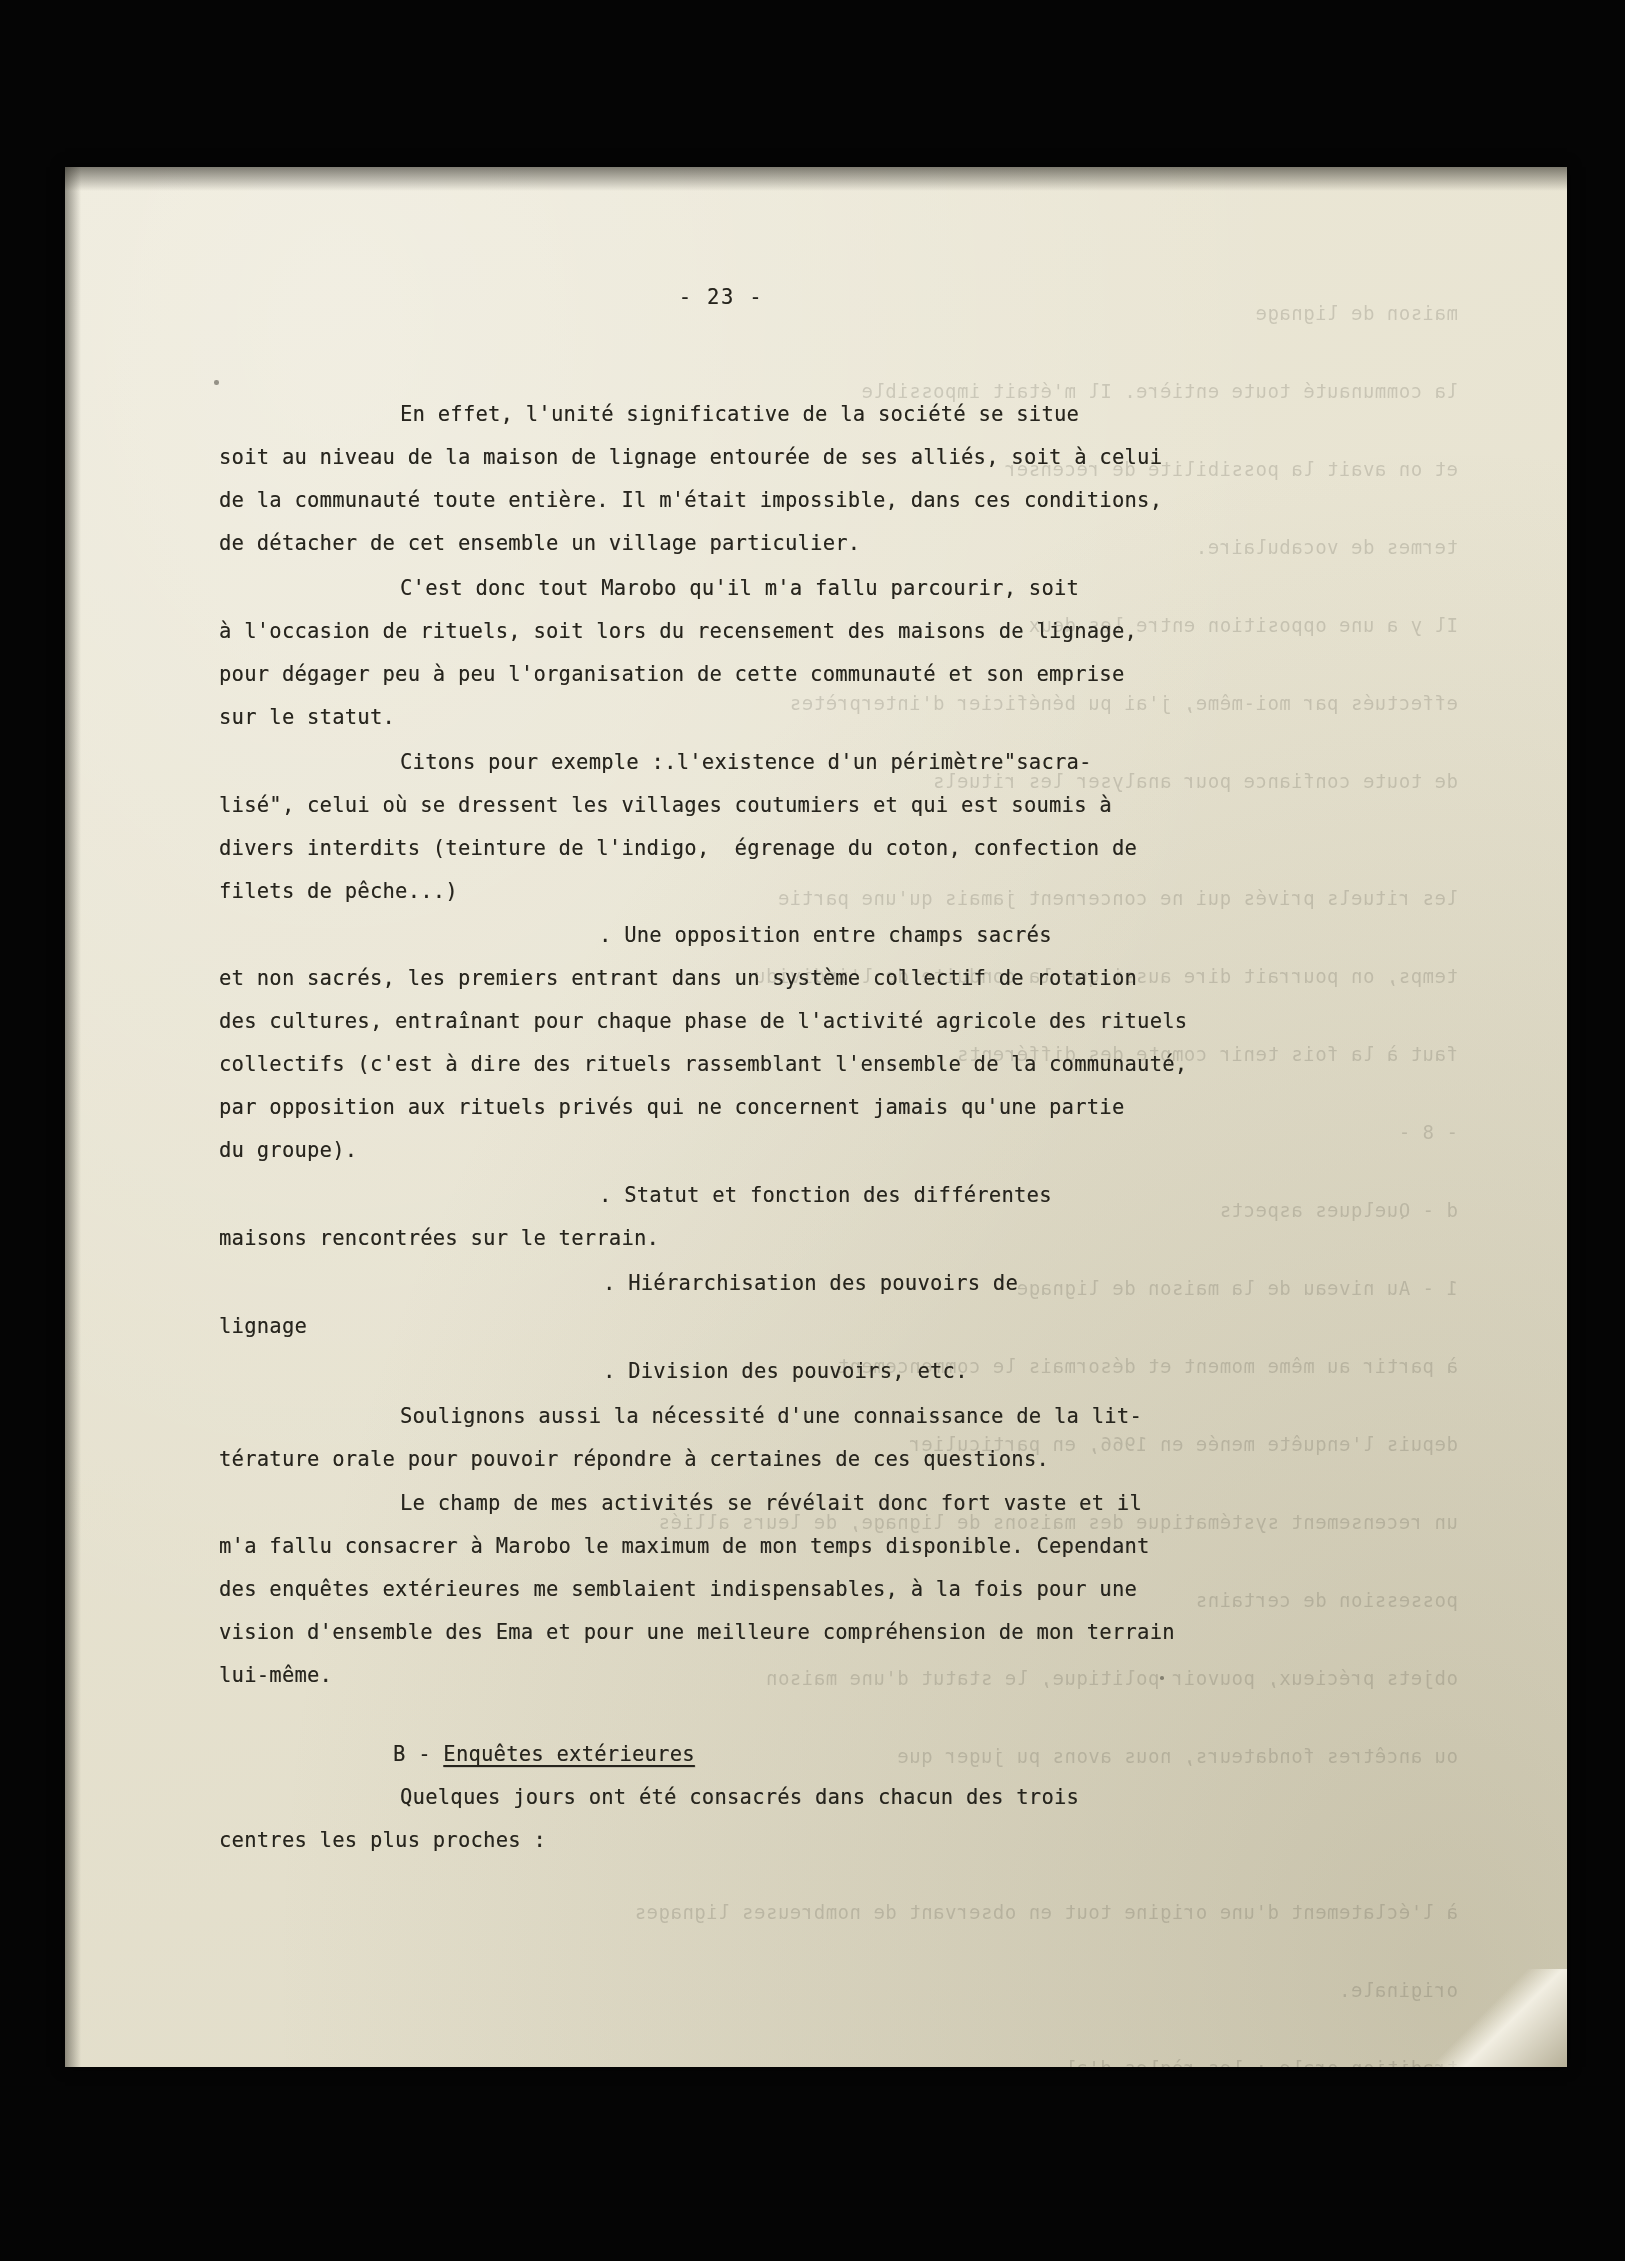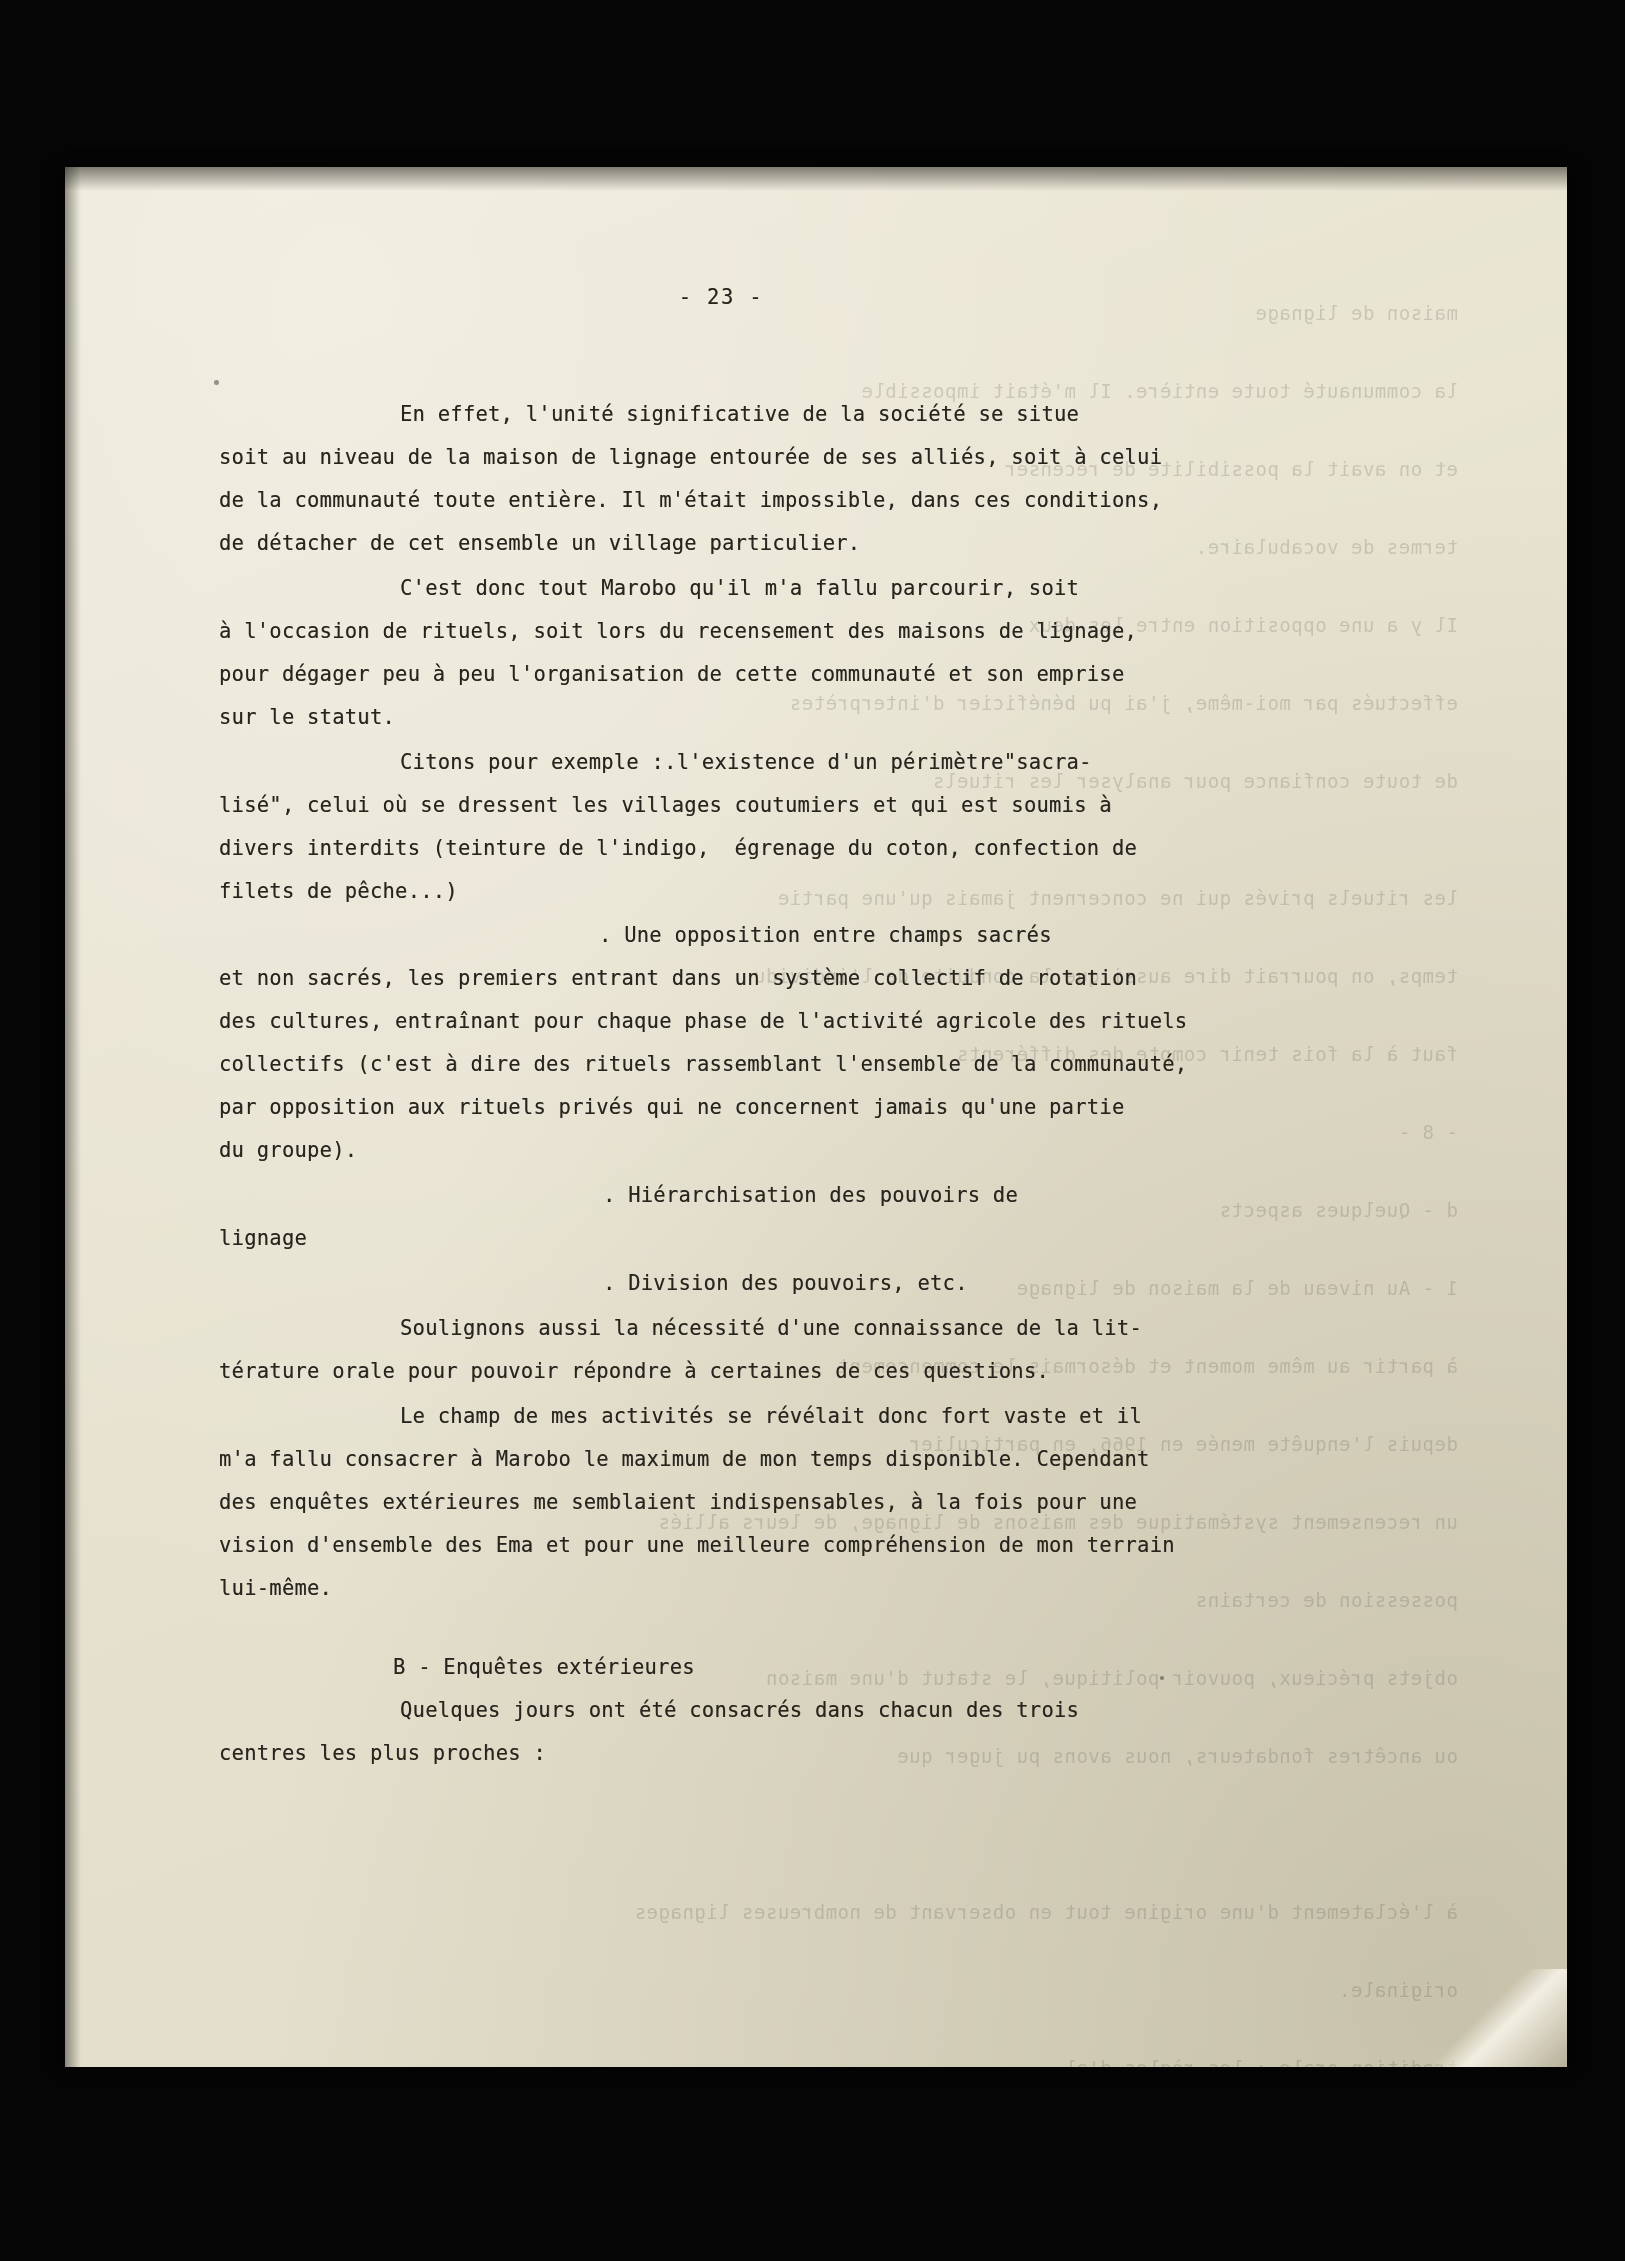--- a/index.html
+++ b/index.html
@@ -116,20 +116,21 @@
     text-indent: 380px;
   }
   .para.bullet2 {
     text-indent: 384px;
   }
   .section-head {
     margin: 36px 0 0 0;
     text-indent: 174px;
   }
   .section-head .underline {
+    text-decoration: underline;
     text-underline-offset: 3.6px;
   }
   
   .para, .pagenum, .section-head {
     text-shadow: 0.3px 0.3px 0 rgba(38,36,29,0.45);
   }
   .speck {
     position: absolute;
     background: #3a382e;
     border-radius: 50%;
@@ -211,20 +212,22 @@
       <p class="para indent">Citons pour exemple :.l'existence d'un périmètre"sacra-
 lisé", celui où se dressent les villages coutumiers et qui est soumis à
 divers interdits (teinture de l'indigo,  égrenage du coton, confection de
 filets de pêche...)</p>
       <p class="para bullet">. Une opposition entre champs sacrés
 et non sacrés, les premiers entrant dans un système collectif de rotation
 des cultures, entraînant pour chaque phase de l'activité agricole des rituels
 collectifs (c'est à dire des rituels rassemblant l'ensemble de la communauté,
 par opposition aux rituels privés qui ne concernent jamais qu'une partie
 du groupe).</p>
+      <p class="para bullet">. Statut et fonction des différentes
+maisons rencontrées sur le terrain.</p>
       <p class="para bullet2">. Hiérarchisation des pouvoirs de
 lignage</p>
       <p class="para bullet2">. Division des pouvoirs, etc.</p>
       <p class="para indent">Soulignons aussi la nécessité d'une connaissance de la lit-
 térature orale pour pouvoir répondre à certaines de ces questions.</p>
       <p class="para indent">Le champ de mes activités se révélait donc fort vaste et il
 m'a fallu consacrer à Marobo le maximum de mon temps disponible. Cependant
 des enquêtes extérieures me semblaient indispensables, à la fois pour une
 vision d'ensemble des Ema et pour une meilleure compréhension de mon terrain
 lui-même.</p>

